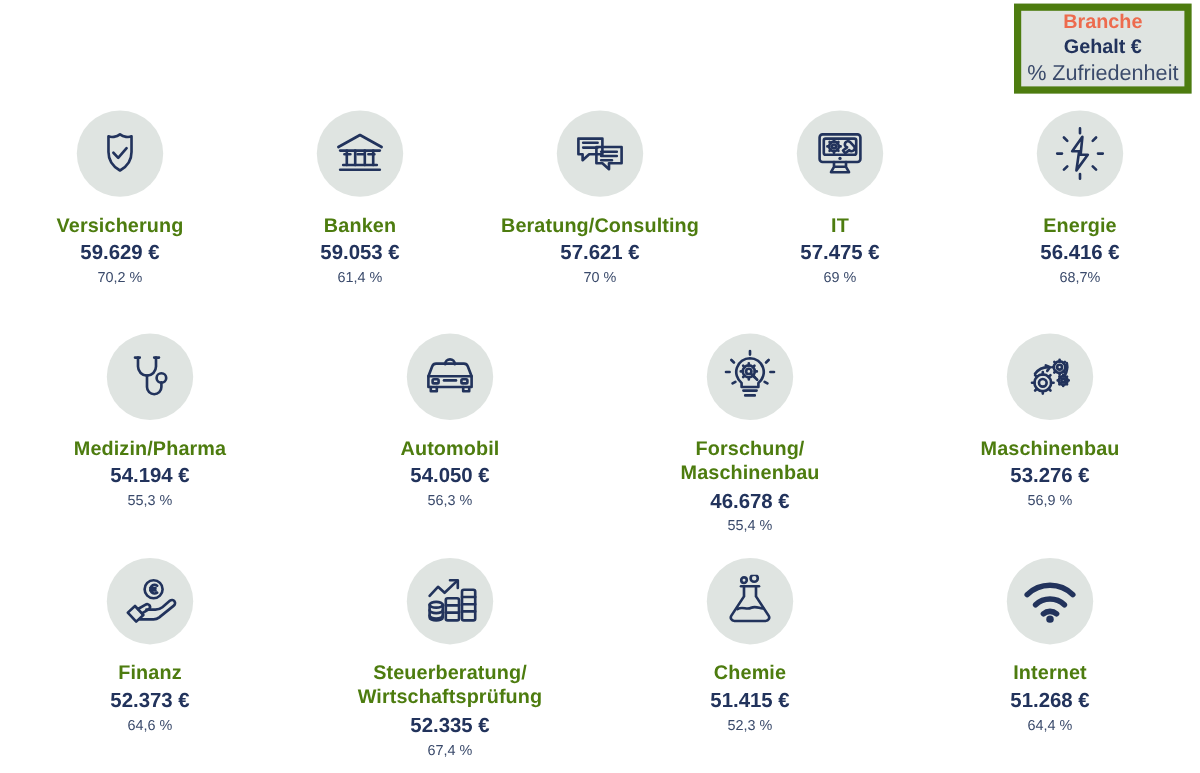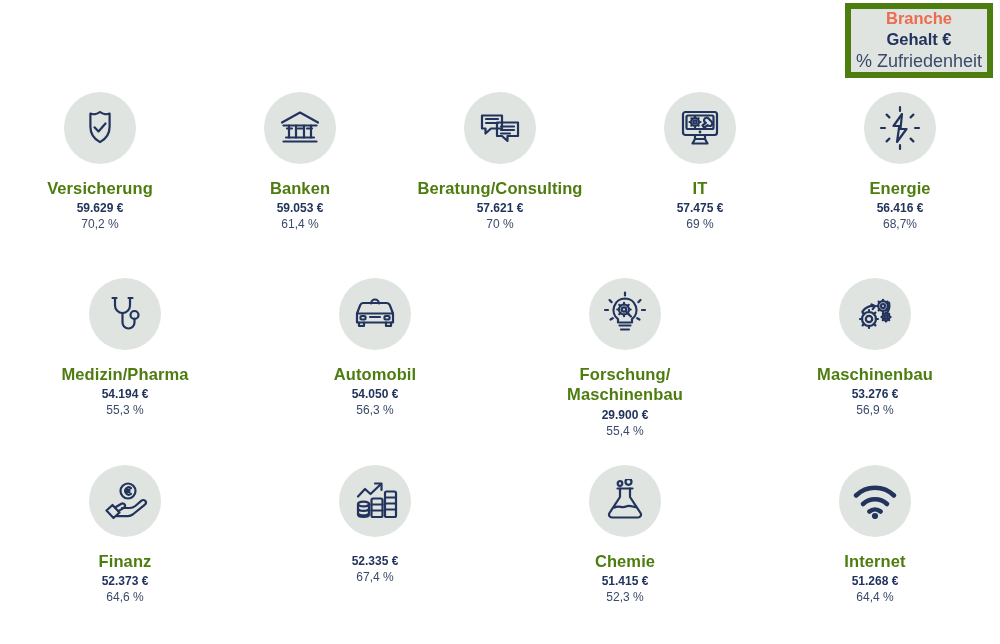--- a/index.html
+++ b/index.html
@@ -49,21 +49,21 @@
     background:#DFE4E1;
     display:flex;align-items:center;justify-content:center;
     margin-bottom:14px;
   }
   .circle svg{display:block;}
   .name{
     color:#4d7c0f;font-weight:bold;font-size:16.5px;
     line-height:1.23;letter-spacing:.1px;
   }
   .salary{
-    color:#22335C;font-weight:bold;font-size:12px;
+    color:#22335C;font-weight:bold;font-size:17px;
     line-height:1.35;margin-top:2px;
   }
   .satis{
     color:#3A4A6B;font-weight:normal;font-size:12px;
     line-height:1.35;margin-top:0;
   }
 </style>
 </head>
 <body>
 
@@ -182,21 +182,21 @@
             <circle stroke="#22335C" fill="none" stroke-width="2.2" stroke-linecap="round" stroke-linejoin="round" cx="22" cy="18.5" r="2.2"></circle>
             <path stroke="#22335C" fill="none" stroke-width="2.2" stroke-linecap="round" stroke-linejoin="round" d="M22 11.8v1.8M22 23.4v1.8M15.3 18.5h1.8M26.9 18.5h1.8M17.3 13.8l1.3 1.3M25.4 21.9l1.3 1.3M26.7 13.8l-1.3 1.3M18.6 21.9l-1.3 1.3"></path>
             <path stroke="#22335C" fill="none" stroke-width="2.2" stroke-linecap="round" stroke-linejoin="round" d="M24.6 21.1l4.4 4.4"></path>
             <path stroke="#22335C" fill="none" stroke-width="2.2" stroke-linecap="round" stroke-linejoin="round" d="M23 1.5v3M7.5 9l2.1 2.1M38.5 9l-2.1 2.1M3 19h3M40 19h3M8.5 28.5l2.3-1.3M37.5 28.5l-2.3-1.3"></path>
           </svg>
         </div>
         <div class="name">
           <div>Forschung/</div>
           <div>Maschinenbau</div>
         </div>
-        <div class="salary">29.900 €</div>
+        <div class="salary">46.678 €</div>
         <div class="satis">55,4 %</div>
       </div>
       <div class="cell">
         <div class="circle">
           <svg width="46" height="40" viewBox="0 0 46 40">
             <circle stroke="#22335C" fill="none" stroke-width="2.2" stroke-linecap="round" stroke-linejoin="round" cx="17" cy="25" r="7"></circle>
             <circle stroke="#22335C" fill="none" stroke-width="2.2" stroke-linecap="round" stroke-linejoin="round" cx="17" cy="25" r="3.2"></circle>
             <path stroke="#22335C" fill="none" stroke-width="2.2" stroke-linecap="round" stroke-linejoin="round" d="M17 16v2.2M17 31.8V34M8 25h2.2M23.8 25H26M10.6 18.6l1.6 1.6M21.8 29.8l1.6 1.6M23.4 18.6l-1.6 1.6M12.2 29.8l-1.6 1.6"></path>
             <circle stroke="#22335C" fill="none" stroke-width="2.2" stroke-linecap="round" stroke-linejoin="round" cx="31" cy="12" r="4.8"></circle>
             <circle stroke="#22335C" fill="none" stroke-width="2.2" stroke-linecap="round" stroke-linejoin="round" cx="31" cy="12" r="2"></circle>
@@ -236,20 +236,24 @@
             <path stroke="#22335C" fill="none" stroke-width="2.2" stroke-linecap="round" stroke-linejoin="round" d="M23 3.5h6.5V10"></path>
             <ellipse stroke="#22335C" fill="none" stroke-width="2.2" stroke-linecap="round" stroke-linejoin="round" cx="11.5" cy="24" rx="5.5" ry="2.4"></ellipse>
             <path stroke="#22335C" fill="none" stroke-width="2.2" stroke-linecap="round" stroke-linejoin="round" d="M6 24v10.5c0 1.4 2.5 2.5 5.5 2.5s5.5-1.1 5.5-2.5V24"></path>
             <path stroke="#22335C" fill="none" stroke-width="2.2" stroke-linecap="round" stroke-linejoin="round" d="M6 28.5c0 1.3 2.5 2.4 5.5 2.4s5.5-1.1 5.5-2.4M6 33c0 1.3 2.5 2.4 5.5 2.4S17 34.3 17 33"></path>
             <rect stroke="#22335C" fill="none" stroke-width="2.2" stroke-linecap="round" stroke-linejoin="round" x="19.5" y="18.5" width="11" height="18.5" rx="1.6"></rect>
             <path stroke="#22335C" fill="none" stroke-width="2.2" stroke-linecap="round" stroke-linejoin="round" d="M19.5 24.5h11M19.5 30.5h11"></path>
             <rect stroke="#22335C" fill="none" stroke-width="2.2" stroke-linecap="round" stroke-linejoin="round" x="33" y="11.5" width="11" height="25.5" rx="1.6"></rect>
             <path stroke="#22335C" fill="none" stroke-width="2.2" stroke-linecap="round" stroke-linejoin="round" d="M33 17.5h11M33 23.5h11M33 29.5h11"></path>
           </svg>
         </div>
+        <div class="name">
+          <div>Steuerberatung/</div>
+          <div>Wirtschaftsprüfung</div>
+        </div>
         <div class="salary">52.335 €</div>
         <div class="satis">67,4 %</div>
       </div>
       <div class="cell">
         <div class="circle">
           <svg width="42" height="44" viewBox="0 0 42 44">
             <path stroke="#22335C" fill="none" stroke-width="2.2" stroke-linecap="round" stroke-linejoin="round" d="M16 9.5v8.5L5.5 34c-1.3 2 .1 4.5 2.5 4.5h26c2.4 0 3.8-2.5 2.5-4.5L26 18V9.5"></path>
             <path stroke="#22335C" fill="none" stroke-width="2.2" stroke-linecap="round" stroke-linejoin="round" d="M13.5 9.5h15"></path>
             <path stroke="#22335C" fill="none" stroke-width="2.2" stroke-linecap="round" stroke-linejoin="round" d="M10.5 28.5c4.5-2.5 7.5 1 11.5-1s7.5 1 10 .5"></path>
             <circle stroke="#22335C" fill="none" stroke-width="2.2" stroke-linecap="round" stroke-linejoin="round" cx="16" cy="4.5" r="2.3"></circle>

